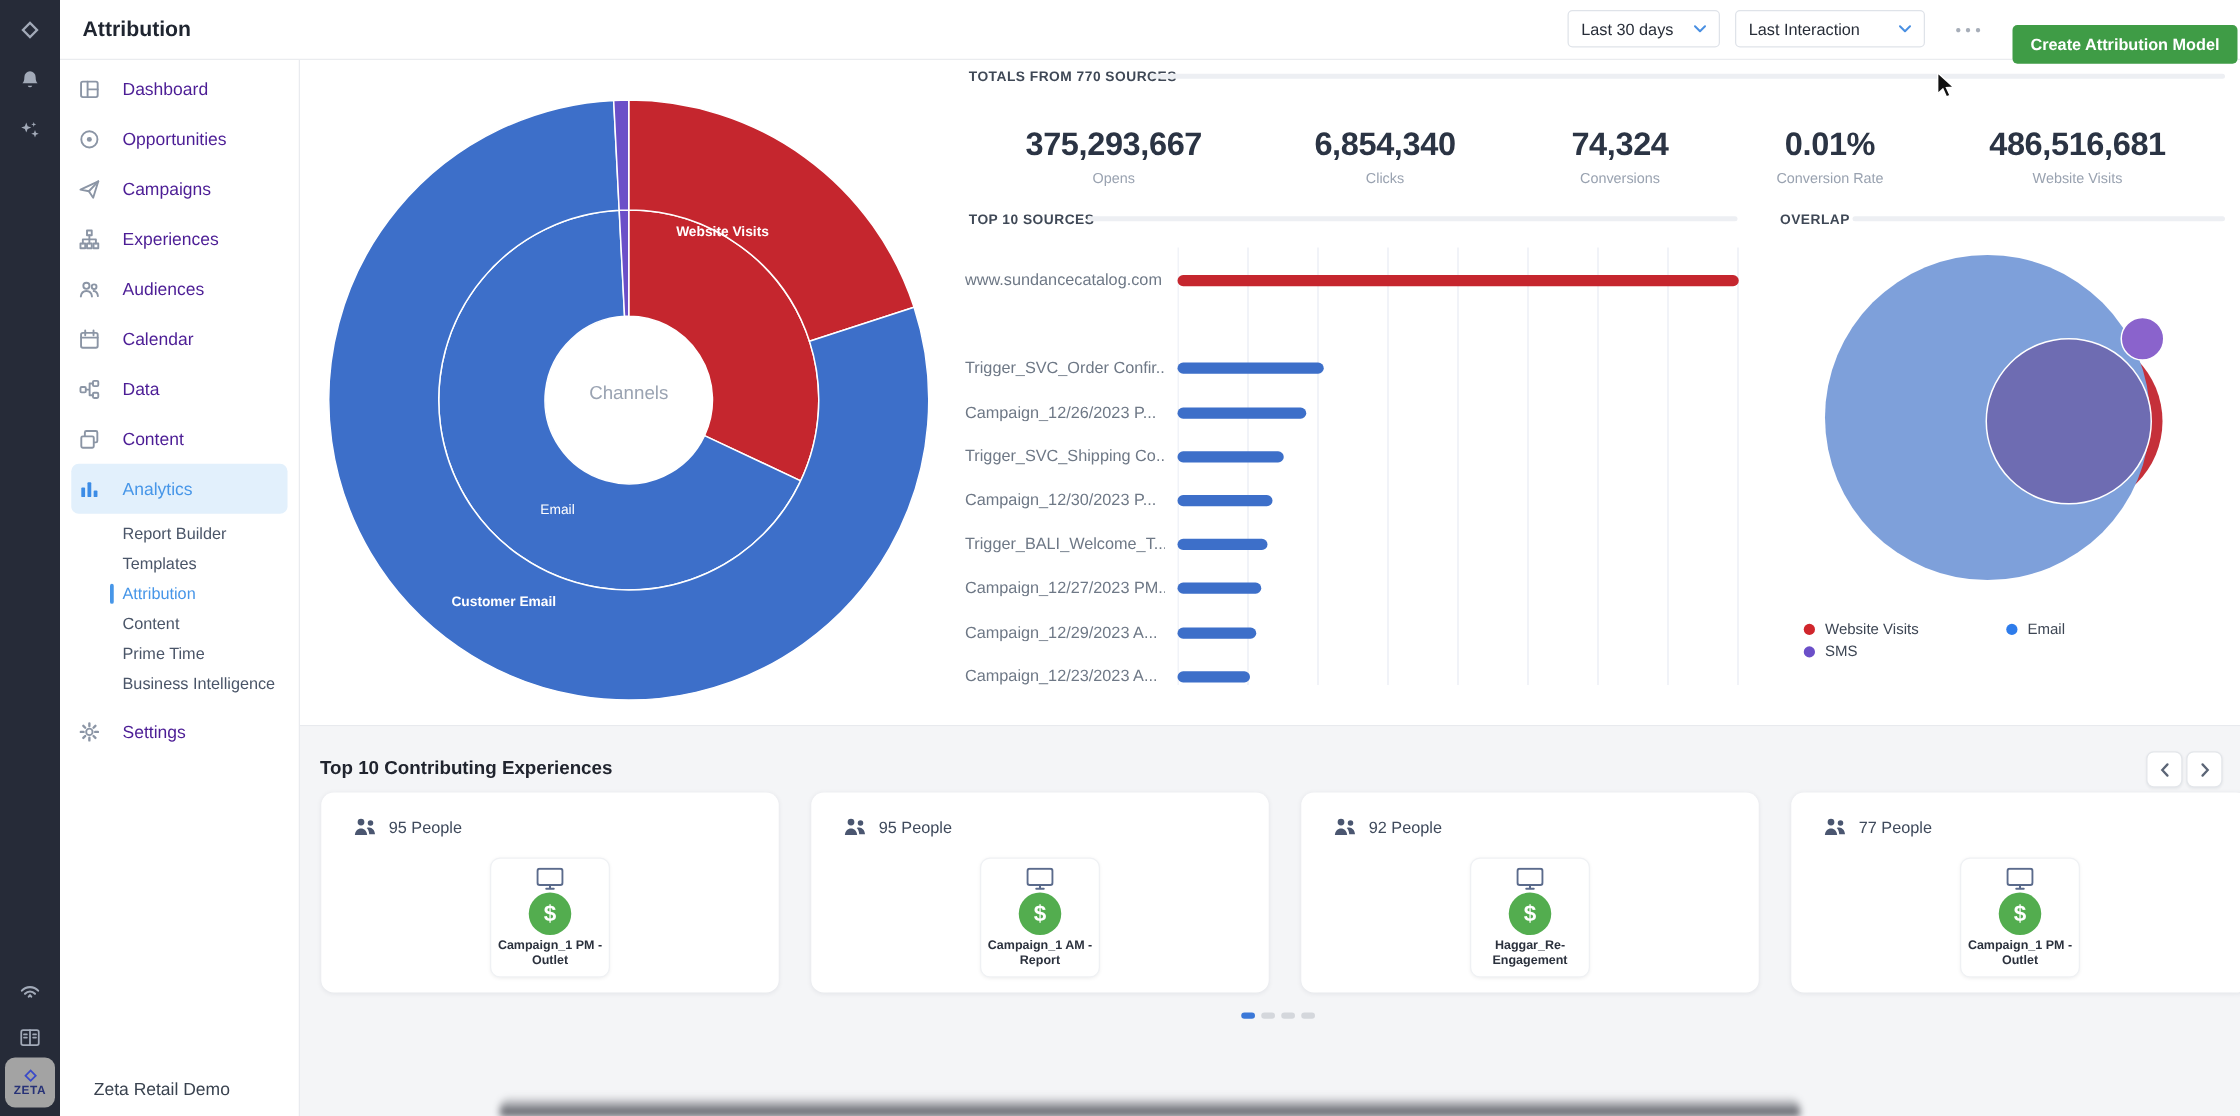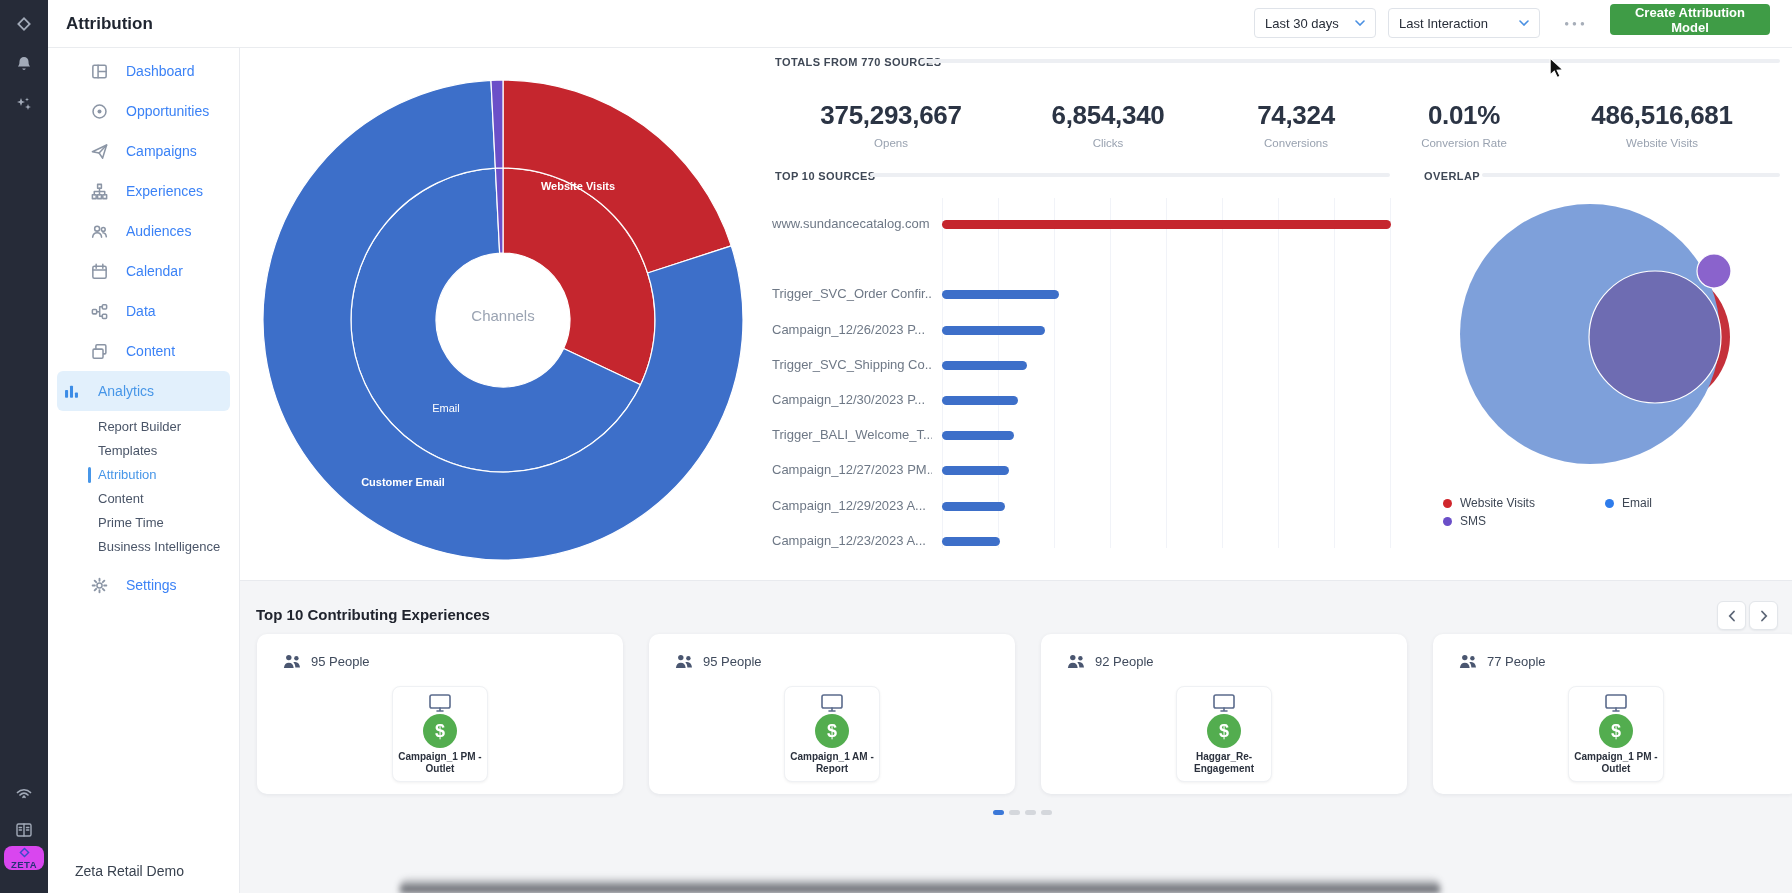--- a/index.html
+++ b/index.html
@@ -3,40 +3,40 @@
 <meta charset="utf-8">
 <style>
   html,body{margin:0;padding:0;}
   body{width:1792px;height:893px;overflow:hidden;font-family:"Liberation Sans",sans-serif;background:#f4f5f7;}
   #stage{position:absolute;left:0;top:0;width:1792px;height:893px;overflow:hidden;background:#f4f5f7;}
 
   
   .rail{position:absolute;left:0;top:0;width:48px;height:893px;background:#262b38;z-index:6;}
   .ric{position:absolute;left:14px;width:20px;height:20px;color:#a2aab8;}
   .ric svg{width:20px;height:20px;display:block;}
-  .zeta-tile{position:absolute;left:4px;top:846px;width:40px;height:24px;background:#d946ef;border-radius:8px;
+  .zeta-tile{position:absolute;left:4px;top:846px;width:40px;height:40px;background:#a3a3a3;border-radius:8px;
     display:flex;flex-direction:column;align-items:center;justify-content:center;box-sizing:border-box;}
   .zeta-tile .ztxt{font-size:9.5px;font-weight:bold;color:#273277;letter-spacing:.5px;line-height:1;margin-top:1px;}
 
   
   .header{position:absolute;left:48px;top:0;width:1744px;height:48px;background:#fff;border-bottom:1px solid #eaecef;z-index:5;box-sizing:border-box;}
   .header-title{position:absolute;left:18px;top:0;line-height:47px;font-size:17px;font-weight:bold;color:#1f2530;}
   .select{position:absolute;top:8px;height:30px;background:#fff;border:1px solid #dfe3e9;border-radius:4px;
     font-size:13px;color:#272d38;display:flex;align-items:center;justify-content:space-between;padding:0 10px;box-sizing:border-box;cursor:pointer;}
   #select-range{left:1206px;width:122px;}
   #select-model{left:1340px;width:152px;}
   .more-btn{position:absolute;left:1508px;top:8px;width:40px;height:30px;display:flex;align-items:center;justify-content:center;
     font-size:8px;letter-spacing:3px;color:#a7aeb9;cursor:pointer;}
-  .create-btn{position:absolute;left:1562px;top:4px;width:160px;height:31px;background:#3f9c46;color:#fff;border:none;border-radius:4px;
+  .create-btn{position:absolute;left:1562px;top:20px;width:180px;height:31px;background:#3f9c46;color:#fff;border:none;border-radius:4px;
     font-size:13px;font-weight:bold;font-family:"Liberation Sans",sans-serif;cursor:pointer;}
 
   
   .sidebar{position:absolute;left:48px;top:48px;width:192px;height:845px;background:#fff;border-right:1px solid #e9ebef;z-index:4;box-sizing:border-box;}
   #nav-list{padding-top:3px;}
-  .nav-item{position:relative;height:40px;display:flex;align-items:center;padding-left:14px;color:#3b82f6;font-size:14px;cursor:pointer;margin-left:28px;}
+  .nav-item{position:relative;height:40px;display:flex;align-items:center;padding-left:14px;color:#4c1d95;font-size:14px;cursor:pointer;}
   .nav-item .nicon{width:19px;height:19px;color:#8b95a5;margin-right:17px;flex:none;}
   .nav-item .nicon svg{width:19px;height:19px;display:block;}
   .nav-item.active{margin:0 9px;padding-left:5px;background:#e2f0fc;border-radius:6px;color:#4796e8;}
   .nav-item.active .nicon{color:#3c8ce6;}
   .sub{padding:4px 0 6px 0;}
   .sub-item{position:relative;height:24px;line-height:24px;padding-left:50px;font-size:13px;color:#4a5568;cursor:pointer;}
   .sub-item.current{color:#4796e8;}
   .sub-item.current::before{content:"";position:absolute;left:40px;top:4px;width:3px;height:16px;background:#4796e8;border-radius:2px;}
   .workspace{position:absolute;left:27px;bottom:14px;font-size:14px;color:#39424f;}
 

